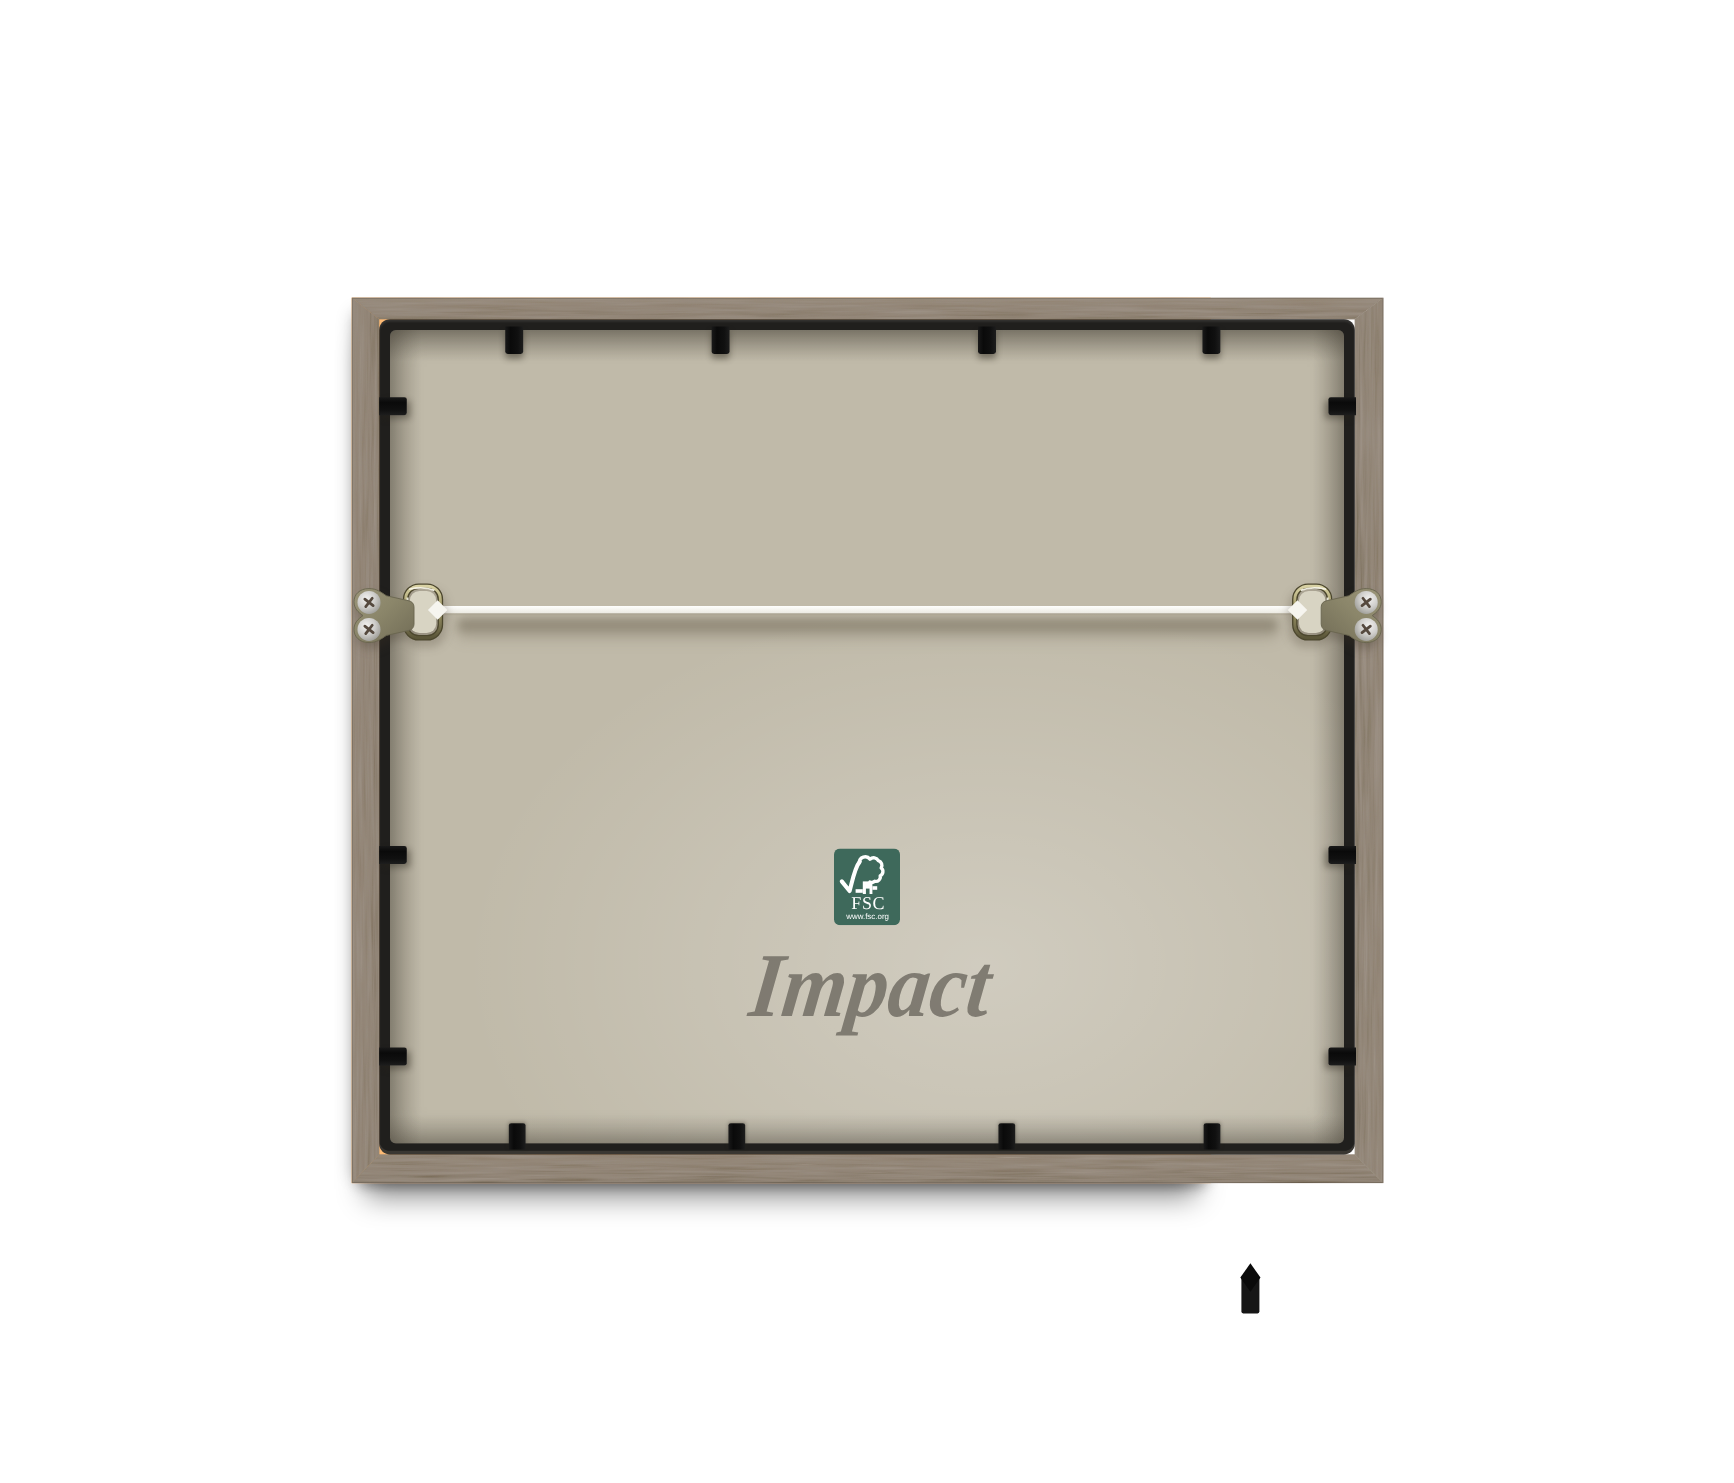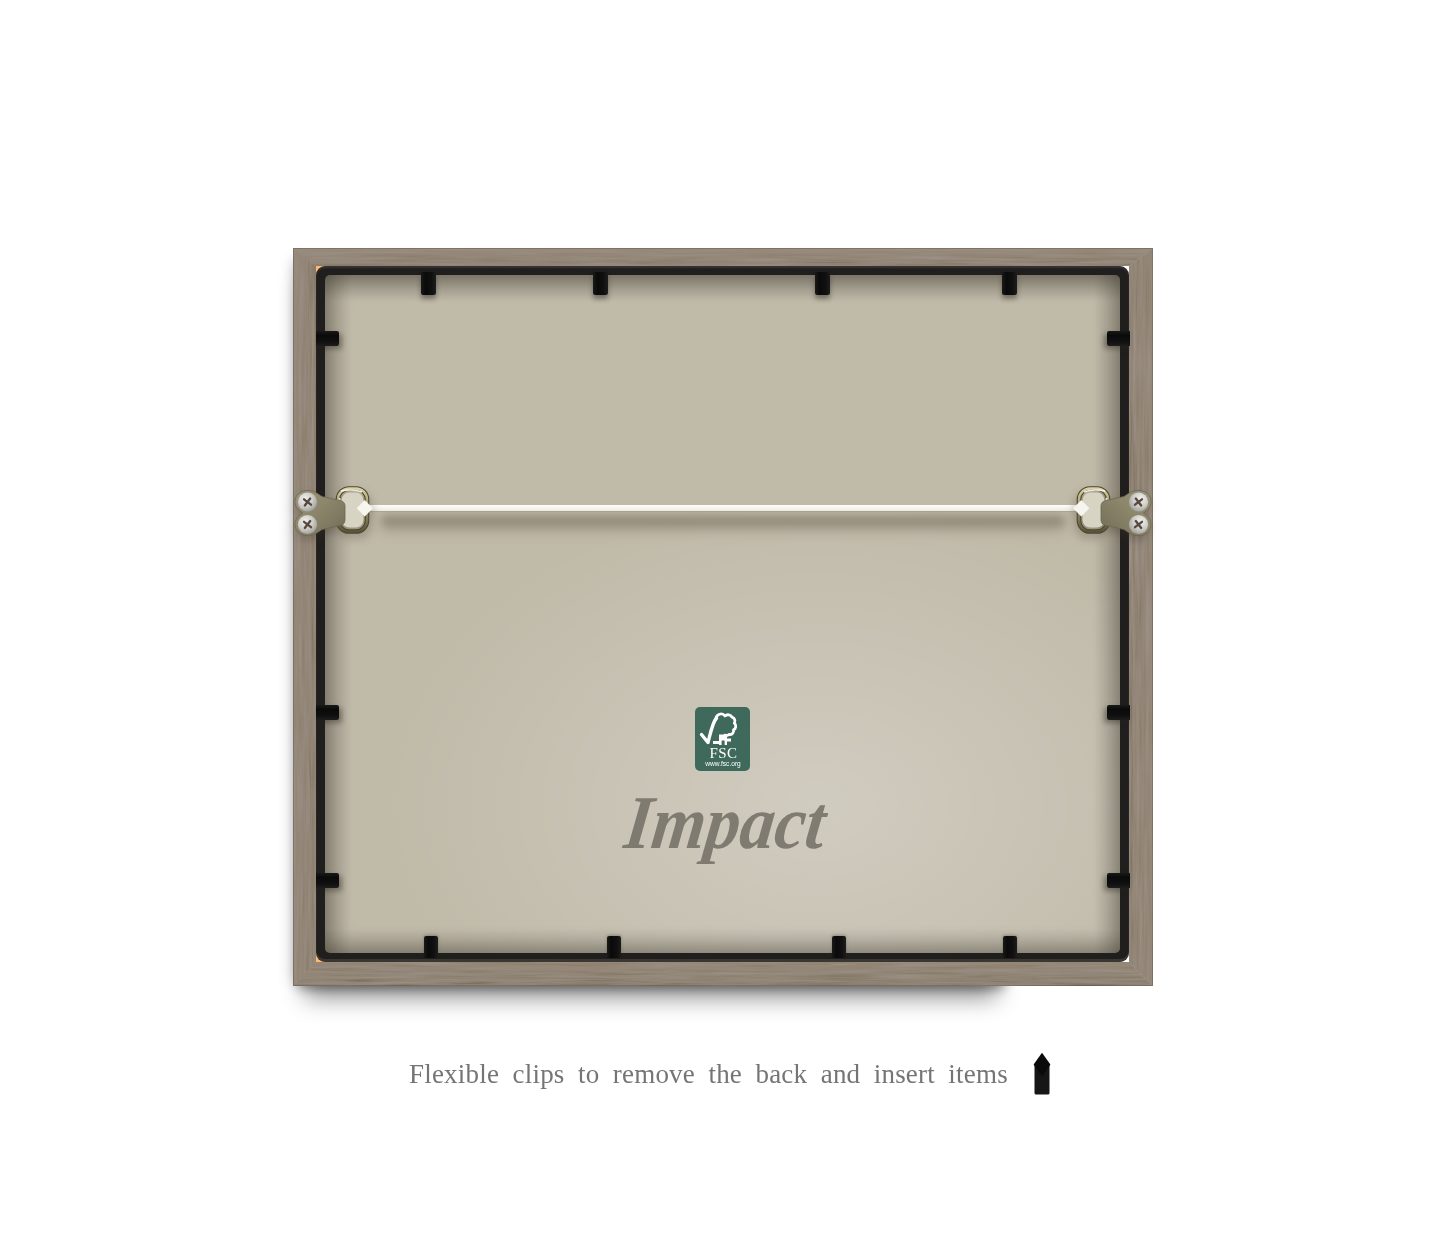--- a/index.html
+++ b/index.html
@@ -188,18 +188,17 @@
         <text x="28.5" y="50.5" text-anchor="middle" font-family="Liberation Serif, serif" font-size="15" letter-spacing="0.5" fill="#ffffff">FSC</text>
         <text x="28" y="59" text-anchor="middle" font-family="Liberation Sans, sans-serif" font-size="6.6" fill="#ffffff">www.fsc.org</text>
       </g>
     </svg>
 
     <div style="position:absolute;left:338px;top:531px;width:230px;height:96px;
         font-family:'Liberation Serif',serif;font-style:italic;font-weight:bold;
         font-size:76px;color:#6f6b62;opacity:.82;transform:skewX(-7deg) scaleX(0.91);transform-origin:left top;">Impact</div>
   </div>
 
-  <div class="caption">Flexible clips to remove the back and insert items</div>
   <svg class="clipicon" width="20" height="44" viewBox="0 0 20 44">
     <rect x="2.5" y="12" width="15" height="30.5" rx="1.5" fill="#161616"></rect>
     <path d="M10,0.8 L18.4,12.6 L10,24.4 L1.6,12.6 Z" fill="#0a0a0a"></path>
   </svg>
 </div>
 
 </body></html>

